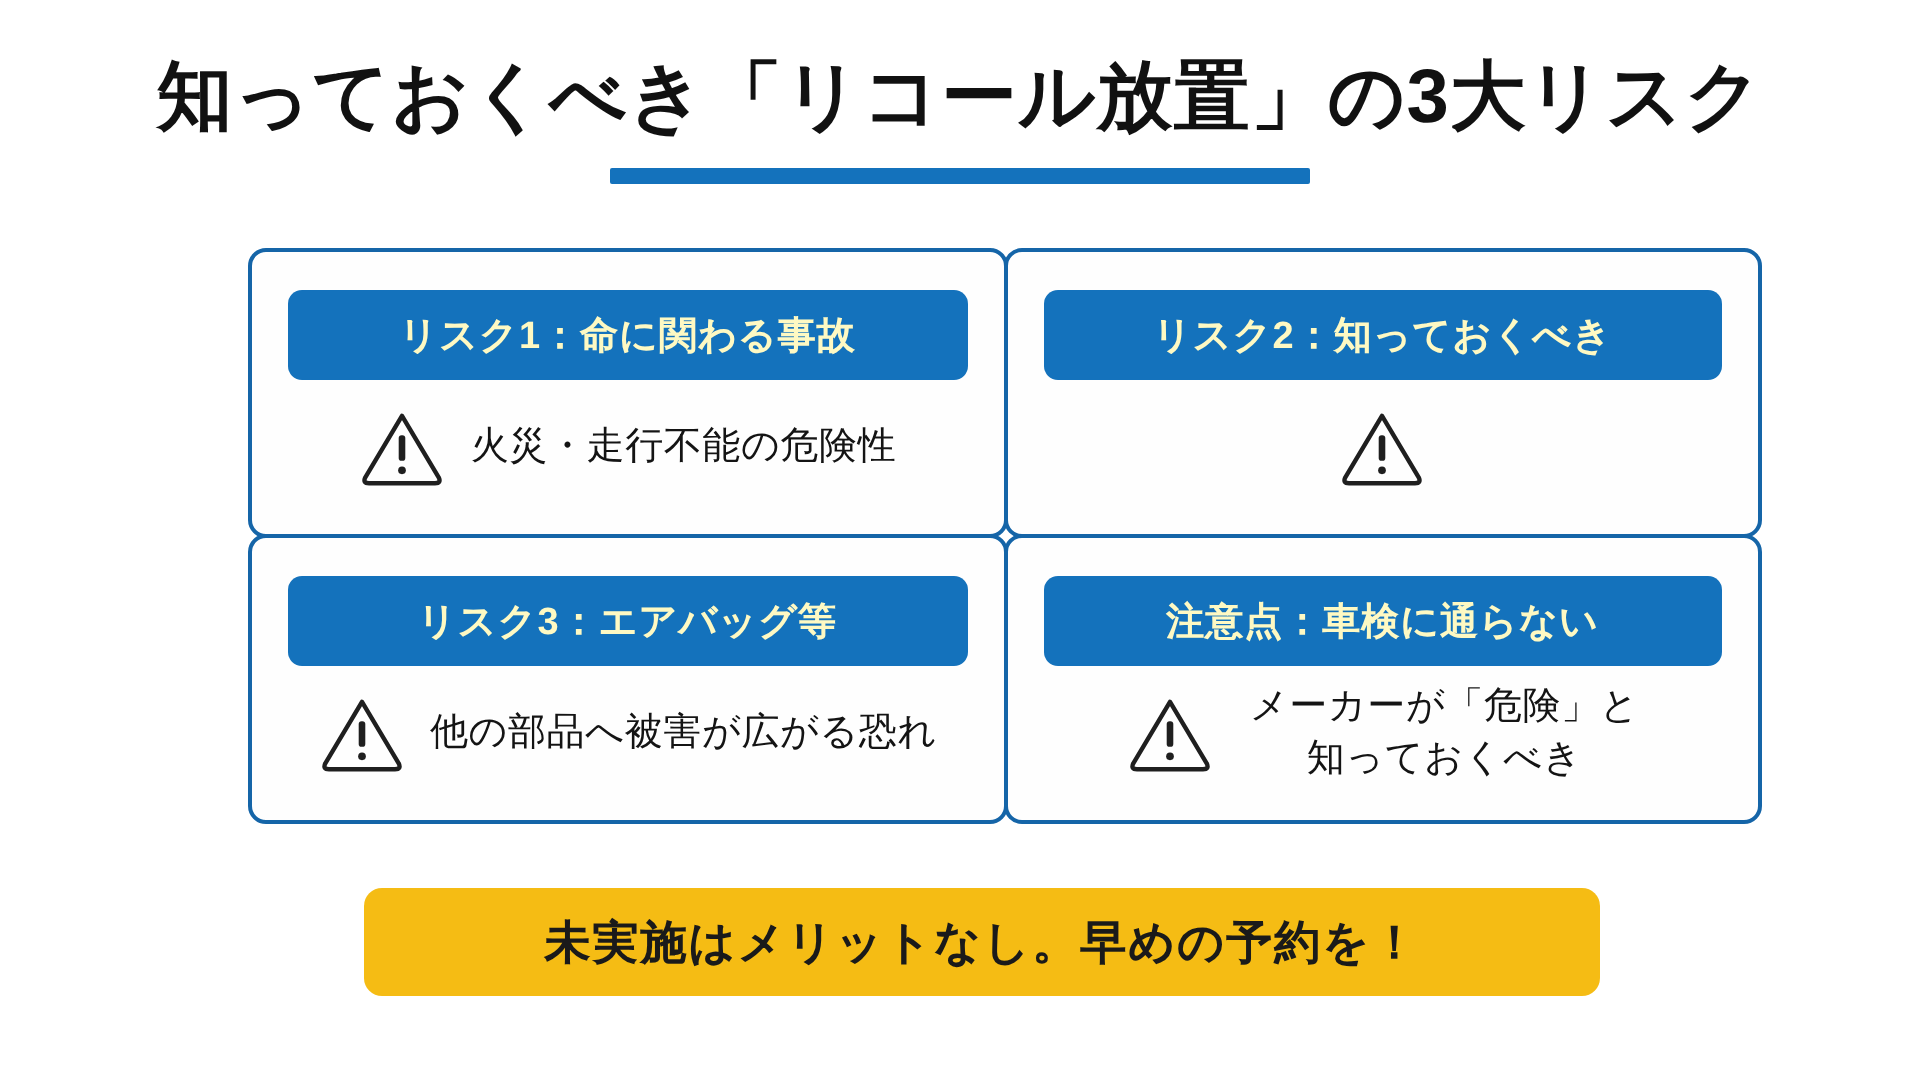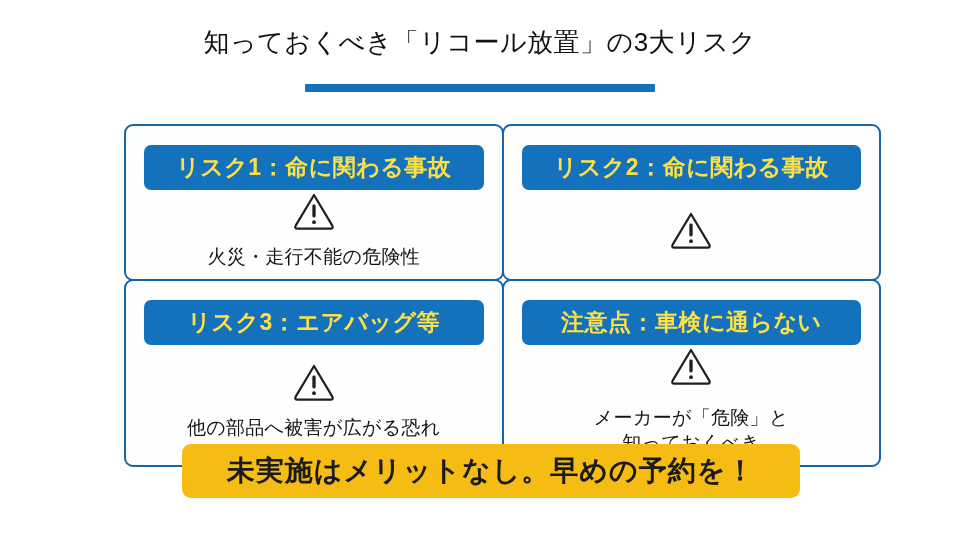--- a/index.html
+++ b/index.html
@@ -26,22 +26,22 @@
   
   .title-block {
     position: absolute;
     left: 0;
     top: 26px;
     width: 960px;
     text-align: center;
   }
   .title-text {
     display: block;
-    font-size: 26px;
-    font-weight: 400;
+    font-size: 38px;
+    font-weight: 700;
     letter-spacing: 0.5px;
     color: #111111;
     line-height: 1.25;
     white-space: nowrap;
   }
   .title-underline {
     position: absolute;
     left: 305px;
     top: 84px;
     width: 350px;
@@ -77,31 +77,31 @@
     box-sizing: border-box;
     width: 100%;
     height: 45px;
     background: #1472BC;
     border-radius: 7px;
     display: flex;
     align-items: center;
     justify-content: center;
   }
   .card-header-label {
-    font-size: 23px;
+    font-size: 19px;
     font-weight: 700;
-    color: #fde047;
+    color: #fef9c3;
     letter-spacing: 0.5px;
     white-space: nowrap;
   }
   .card-body {
     flex: 1;
     width: 100%;
     display: flex;
-    flex-direction: column;
+    flex-direction: row;
     align-items: center;
     justify-content: center;
     gap: 12px;
   }
   .warn-icon {
     flex: 0 0 auto;
     width: 44px;
     height: 42px;
     display: block;
   }
@@ -127,21 +127,21 @@
     top: 444px;
     width: 618px;
     height: 54px;
     background: #F5BC14;
     border-radius: 9px;
     display: flex;
     align-items: center;
     justify-content: center;
   }
   .banner-label {
-    font-size: 28px;
+    font-size: 23px;
     font-weight: 700;
     color: #1A1A1A;
     letter-spacing: 1px;
     white-space: nowrap;
     text-align: center;
   }
 </style>
 </head>
 <body>
 
@@ -163,21 +163,21 @@
           <path d="M24 4.5 L44 38 Q45.6 41.2 42 41.2 L6 41.2 Q2.4 41.2 4 38 Z" fill="none" stroke="#1F1F1F" stroke-width="2.4" stroke-linejoin="round"></path>
           <rect x="22.2" y="15" width="3.6" height="14" rx="1.6" fill="#1F1F1F"></rect>
           <circle cx="24" cy="34.2" r="2.1" fill="#1F1F1F"></circle>
         </svg>
         <div class="card-body-text">火災・走行不能の危険性</div>
       </div>
     </div>
 
     <div class="card">
       <div class="card-header">
-        <span class="card-header-label">リスク2：命に関わる事故</span>
+        <span class="card-header-label">リスク2：知っておくべき</span>
       </div>
       <div class="card-body">
         <svg class="warn-icon" viewBox="0 0 48 44">
           <path d="M24 4.5 L44 38 Q45.6 41.2 42 41.2 L6 41.2 Q2.4 41.2 4 38 Z" fill="none" stroke="#1F1F1F" stroke-width="2.4" stroke-linejoin="round"></path>
           <rect x="22.2" y="15" width="3.6" height="14" rx="1.6" fill="#1F1F1F"></rect>
           <circle cx="24" cy="34.2" r="2.1" fill="#1F1F1F"></circle>
         </svg>
       </div>
     </div>
 

